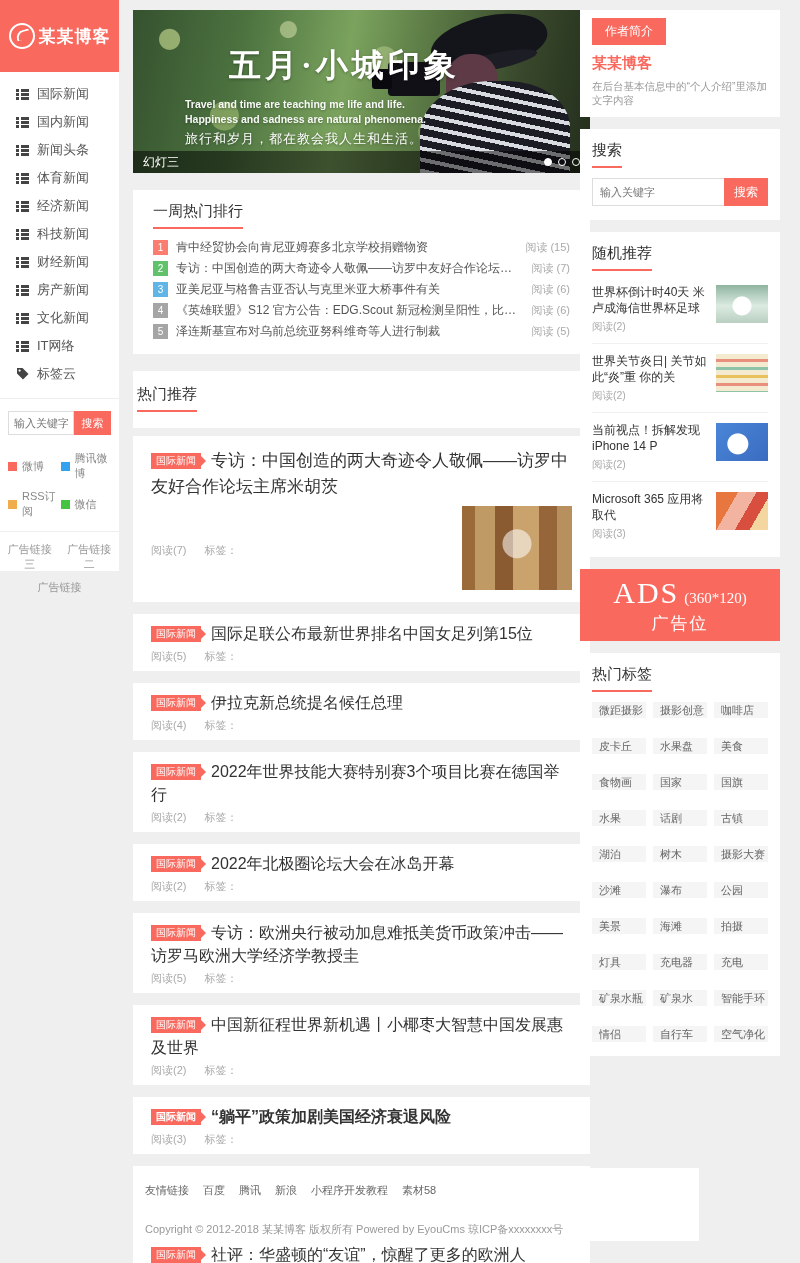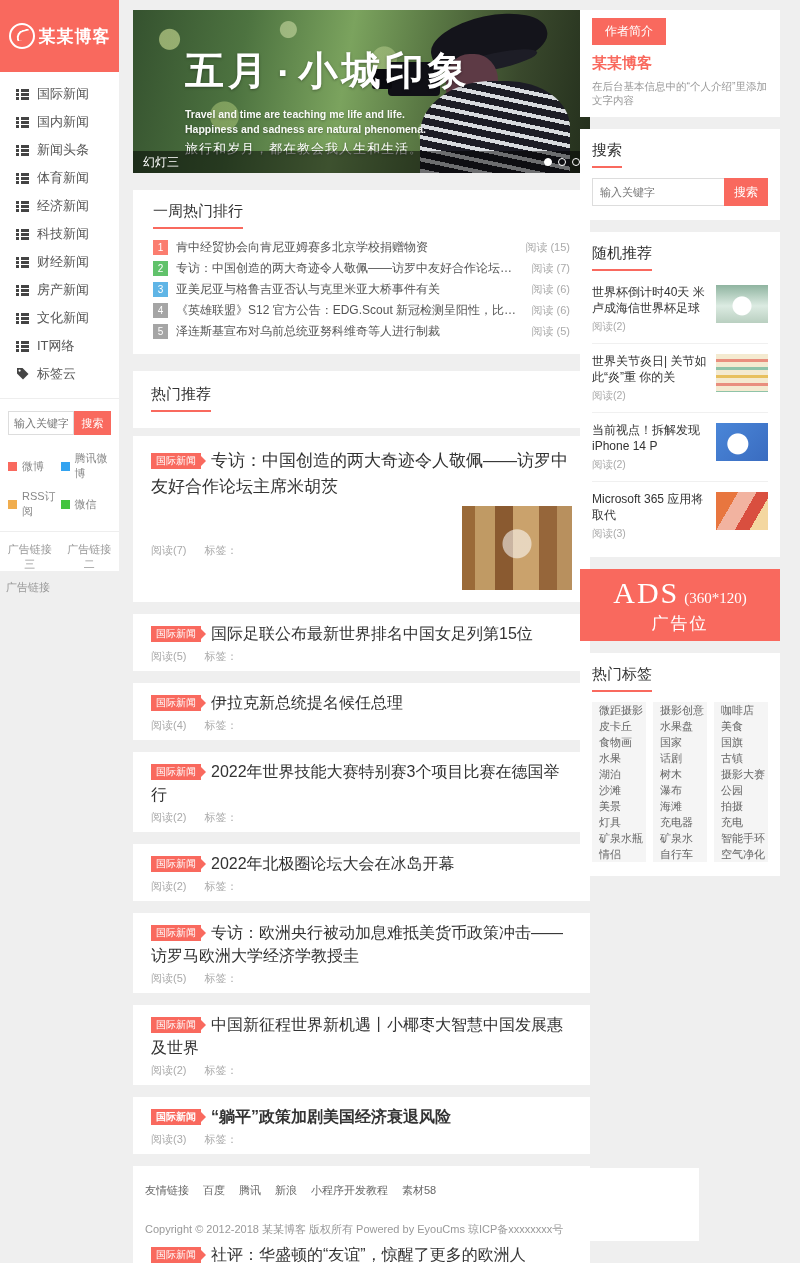--- a/index.html
+++ b/index.html
@@ -15,21 +15,21 @@
   .nav { padding:8px 0 4px; }
   .nav-item { display:flex; align-items:center; gap:8px; height:28px; padding-left:16px; font-size:13px; color:#555; cursor:pointer; }
   .nav-item svg { flex:0 0 auto; }
   .side-search { border-top:1px solid #eee; margin-top:6px; padding:12px 8px 10px; display:flex; }
   .side-search input { width:66px; height:24px; border:1px solid #ddd; font-size:11px; padding:0 5px; color:#999; outline:none; }
   .side-search button { width:37px; height:24px; background:#f9695e; color:#fff; border:0; font-size:11px; cursor:pointer; }
   .side-social { display:grid; grid-template-columns:1fr 1fr; gap:8px 2px; padding:6px 8px 12px; }
   .social-item { display:flex; align-items:center; gap:5px; font-size:11px; color:#888; cursor:pointer; }
   .social-sq { width:9px; height:9px; flex:0 0 auto; }
   .side-ads { border-top:1px solid #eee; padding:10px 6px; text-align:center; font-size:11px; color:#999; }
-  .side-ads .row { margin-bottom:8px; display:flex; justify-content:flex-start; gap:12px; }
+  .side-ads .row { margin-bottom:8px; display:flex; justify-content:center; gap:12px; }
   .side-ads a { color:#999; text-decoration:none; cursor:pointer; }
 
   
   .main { position:absolute; left:133px; top:0; width:457px; }
   .card { background:#fff; }
 
   
   .slider { position:relative; margin-top:10px; height:163px; overflow:hidden;
     background:
       radial-gradient(circle at 8% 18%, rgba(222,238,160,.55) 0 10px, rgba(222,238,160,0) 11px),
@@ -41,41 +41,41 @@
       linear-gradient(100deg, #35522f 0%, #4d7340 24%, #7ba35e 46%, #5b7a45 62%, #39482c 82%, #232e1c 100%);
   }
   .fig-hat { position:absolute; right:42px; top:6px; width:118px; height:52px; background:#14141b; border-radius:50% 50% 46% 46%; transform:rotate(-12deg); }
   .fig-hat::after { content:""; position:absolute; left:18px; top:38px; width:86px; height:16px; background:#1d1d26; border-radius:50%; }
   .fig-head { position:absolute; right:92px; top:44px; width:52px; height:58px; background:#5d3a45; border-radius:45% 45% 40% 40%; }
   .fig-body { position:absolute; right:20px; bottom:-18px; width:150px; height:110px; border-radius:48% 42% 0 0;
     background:repeating-linear-gradient(12deg, #1c1c25 0 7px, #d8dbdf 7px 11px); }
   .fig-camera { position:absolute; right:150px; top:52px; width:52px; height:34px; background:#101016; border-radius:4px; }
   .fig-camera::after { content:""; position:absolute; left:-16px; top:7px; width:20px; height:20px; background:#0a0a0e; border-radius:3px; }
   .slider-text { position:absolute; left:52px; top:34px; color:#fff; text-shadow:0 1px 3px rgba(0,0,0,.35); }
-  .slider-title { font-family:Liberation Mono, monospace; font-size:39px; letter-spacing:4px; font-weight:bold; }
+  .slider-title { font-family:Liberation Serif, serif; font-size:32px; letter-spacing:4px; font-weight:bold;margin-left:44px; }
   .slider-sub { font-size:10.5px; margin-top:9px; line-height:15px; font-weight:bold; opacity:.95; }
   .slider-sub2 { font-size:13px; margin-top:3px; letter-spacing:1px; }
   .slider-bar { position:absolute; left:0; right:0; bottom:0; height:22px; background:rgba(0,0,0,.5); display:flex; align-items:center; padding:0 10px; }
   .slider-caption { color:#fff; font-size:12px; flex:1; }
   .dots { display:flex; gap:6px; }
   .dot { width:8px; height:8px; border-radius:50%; border:1px solid #fff; cursor:pointer; }
   .dot.active { background:#fff; }
 
   
   .rank-card { margin-top:17px; padding:12px 20px 12px; }
   .sec-title { display:inline-block; font-size:15px; color:#333; padding-bottom:6px; border-bottom:2px solid #f9695e; }
   .rank-list { margin-top:8px; }
   .rank-row { display:flex; align-items:center; height:21px; font-size:12px; color:#555; cursor:pointer; }
   .rank-num { width:15px; height:15px; line-height:15px; text-align:center; color:#fff; font-size:10px; margin-right:8px; flex:0 0 auto; }
   .rc1 { background:#fb7d6f; } .rc2 { background:#61c26b; } .rc3 { background:#5fb5e6; } .rc4,.rc5 { background:#a5a5a5; }
   .rank-title { flex:1; white-space:nowrap; overflow:hidden; text-overflow:ellipsis; }
   .rank-reads { color:#aaa; font-size:11px; margin-left:10px; flex:0 0 auto; }
 
   
-  .recommend-card { margin-top:17px; padding:14px 18px 16px; }
+  .recommend-card { margin-top:17px; padding:14px 4px 16px; }
 
   
   .art-card { margin-top:12px; padding:8px 18px 7px; }
   .art-card.first { margin-top:8px; padding:12px 18px 12px; }
   .art-head { display:block; line-height:23px; font-size:16px; color:#333; }
   .art-card.first .art-head { font-size:17px; line-height:26px; }
   .art-head.bold { font-weight:bold; }
   .badge { display:inline-block; position:relative; vertical-align:2px; background:#f9695e; color:#fff; font-size:10px; line-height:16px; padding:0 5px; margin-right:10px; cursor:pointer; }
   .badge::after { content:""; position:absolute; right:-5px; top:3px; border:5px solid transparent; border-left-color:#f9695e; border-right-width:0; }
   .art-meta { margin-top:4px; font-size:11px; color:#aaa; display:flex; gap:18px; }
@@ -104,21 +104,21 @@
   .rnd-thumb { width:52px; height:38px; flex:0 0 auto; margin-top:1px; }
   .thumb-1 { background:radial-gradient(circle at 50% 55%, #fff 0 9px, rgba(255,255,255,0) 10px), linear-gradient(180deg,#8fb4a0,#dcebe2 55%,#b9cfc0); }
   .thumb-2 { background:repeating-linear-gradient(180deg,#f4ead0 0 5px,#e98f7e 5px 8px,#f4ead0 8px 13px,#8fc3a8 13px 16px,#f4ead0 16px 21px,#e8c05e 21px 24px); }
   .thumb-3 { background:radial-gradient(circle at 42% 55%, #fff 0 10px, rgba(255,255,255,0) 11px), linear-gradient(135deg,#4a86d8,#3a6cc0); }
   .thumb-4 { background:linear-gradient(120deg,#e8763f 0 30%,#f2b3a0 30% 55%,#d94f3f 55% 75%,#f4d7a0 75%); }
   .ads-box { margin-top:12px; height:72px; background:#f9695e; color:#fff; display:flex; flex-direction:column; align-items:center; justify-content:center; font-family:"Liberation Serif","DejaVu Serif",serif; cursor:pointer; }
   .ads-line1 { display:flex; align-items:baseline; gap:5px; }
   .ads-big { font-size:30px; letter-spacing:2px; }
   .ads-size { font-size:15px; }
   .ads-line2 { font-size:17px; margin-top:2px; letter-spacing:2px; }
-  .tags-grid { display:grid; grid-template-columns:1fr 1fr 1fr; gap:0 7px; margin-top:10px; }
+  .tags-grid { display:grid; grid-template-columns:1fr 1fr 1fr; gap:20px 7px; margin-top:10px; }
   .tag-cell { background:#f5f5f5; color:#666; font-size:11px; line-height:16px; height:16px; padding:0 0 0 7px; overflow:hidden; white-space:nowrap; cursor:pointer; }
 
   
   .footer { position:absolute; left:133px; top:1168px; width:566px; height:73px; background:#fff; padding:15px 12px 0; }
   .footer-links { font-size:11px; color:#666; display:flex; gap:14px; }
   .footer-links .flabel { color:#666; }
   .footer-links a { color:#666; text-decoration:none; cursor:pointer; }
   .footer-copy { font-size:11px; color:#999; margin-top:24px; }
 </style>
 </head>

